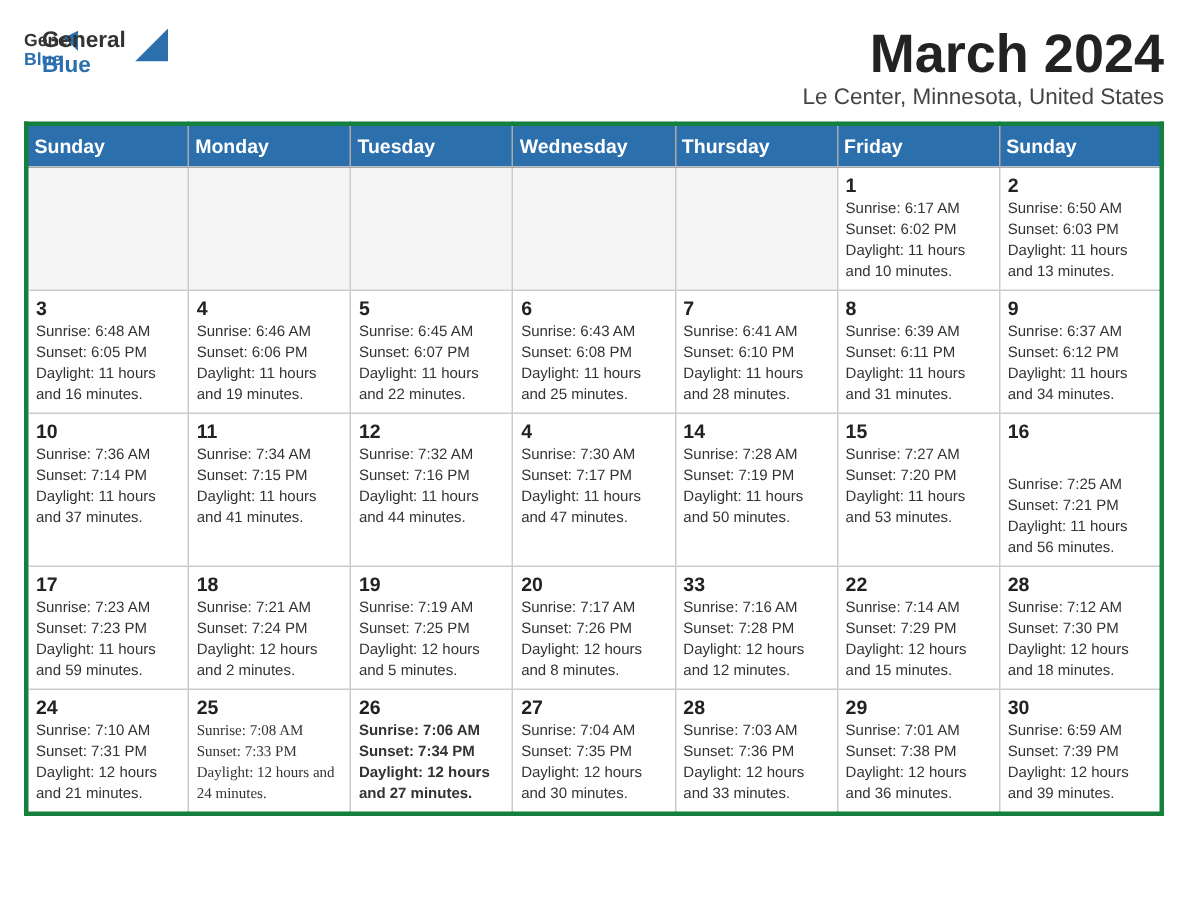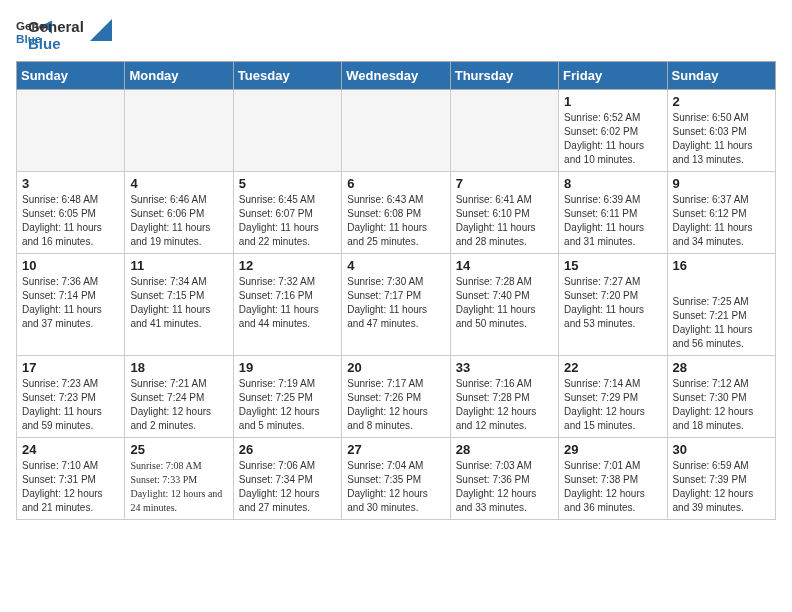--- a/index.html
+++ b/index.html
@@ -34,21 +34,21 @@
       color: #222;
       line-height: 1.1;
     }
     .location-title {
       font-size: 15px;
       color: #444;
     }
     .calendar {
       width: 100%;
       border-collapse: collapse;
-      border: 1px solid #15803d;
+      border: 3px solid #15803d;
     }
     .calendar th {
       background-color: #2c6fad;
       color: #fff;
       font-size: 13px;
       font-weight: bold;
       padding: 6px 4px;
       border: 1px solid #aaa;
       text-align: left;
     }
@@ -90,20 +90,22 @@
     </svg>
     <div style="display:flex; flex-direction:column; margin-left:-28px; margin-top:2px;">
       <span style="font-size:15px; font-weight:bold; color:#333; line-height:1.15;">General</span>
       <span style="font-size:15px; font-weight:bold; color:#2c6fad; line-height:1.15;">Blue</span>
     </div>
     <svg width="22" height="22" viewBox="0 0 22 22" style="margin-left:2px; margin-top:-8px;">
       <polygon points="0,22 22,0 22,22" fill="#2c6fad"></polygon>
     </svg>
   </div>
   <div class="title-area">
+    <div class="month-title">March 2024</div>
+    <div class="location-title">Le Center, Minnesota, United States</div>
   </div>
 </div>
 
 <table class="calendar">
   <thead>
     <tr id="header-row">
         <th>Sunday</th>
         <th>Monday</th>
         <th>Tuesday</th>
         <th>Wednesday</th>
@@ -114,21 +116,21 @@
   </thead>
   <tbody id="calendar-body">
       <tr>
         <td class="empty"></td>
         <td class="empty"></td>
         <td class="empty"></td>
         <td class="empty"></td>
         <td class="empty"></td>
         <td>
           <span class="day-number">1</span>
-          <div class="day-info" style="white-space: pre-line;">Sunrise: 6:52 AM
+          <div class="day-info" style="white-space: pre-line;">Sunrise: 6:17 AM
 Sunset: 6:02 PM
 Daylight: 11 hours and 10 minutes.</div>
         </td>
         <td>
           <span class="day-number">2</span>
           <div class="day-info" style="white-space: pre-line;">Sunrise: 6:50 AM
 Sunset: 6:03 PM
 Daylight: 11 hours and 13 minutes.</div>
         </td>
       </tr>
@@ -197,21 +199,21 @@
         </td>
         <td>
           <span class="day-number">4</span>
           <div class="day-info" style="white-space: pre-line;">Sunrise: 7:30 AM
 Sunset: 7:17 PM
 Daylight: 11 hours and 47 minutes.</div>
         </td>
         <td>
           <span class="day-number">14</span>
           <div class="day-info" style="white-space: pre-line;">Sunrise: 7:28 AM
-Sunset: 7:40 PM
+Sunset: 7:19 PM
 Daylight: 11 hours and 50 minutes.</div>
         </td>
         <td>
           <span class="day-number">15</span>
           <div class="day-info" style="white-space: pre-line;">Sunrise: 7:27 AM
 Sunset: 7:20 PM
 Daylight: 11 hours and 53 minutes.</div>
         </td>
         <td>
           <span class="day-number">16</span>
@@ -272,21 +274,21 @@
 Daylight: 12 hours and 21 minutes.</div>
         </td>
         <td>
           <span class="day-number">25</span>
           <div class="day-info" style="white-space: pre-line; font-family: Liberation Serif, serif;">Sunrise: 7:08 AM
 Sunset: 7:33 PM
 Daylight: 12 hours and 24 minutes.</div>
         </td>
         <td>
           <span class="day-number">26</span>
-          <div class="day-info" style="white-space: pre-line;">Sunrise: 7:06 AM
+          <div class="day-info" style="white-space: pre-line; font-weight: bold;">Sunrise: 7:06 AM
 Sunset: 7:34 PM
 Daylight: 12 hours and 27 minutes.</div>
         </td>
         <td>
           <span class="day-number">27</span>
           <div class="day-info" style="white-space: pre-line;">Sunrise: 7:04 AM
 Sunset: 7:35 PM
 Daylight: 12 hours and 30 minutes.</div>
         </td>
         <td>

